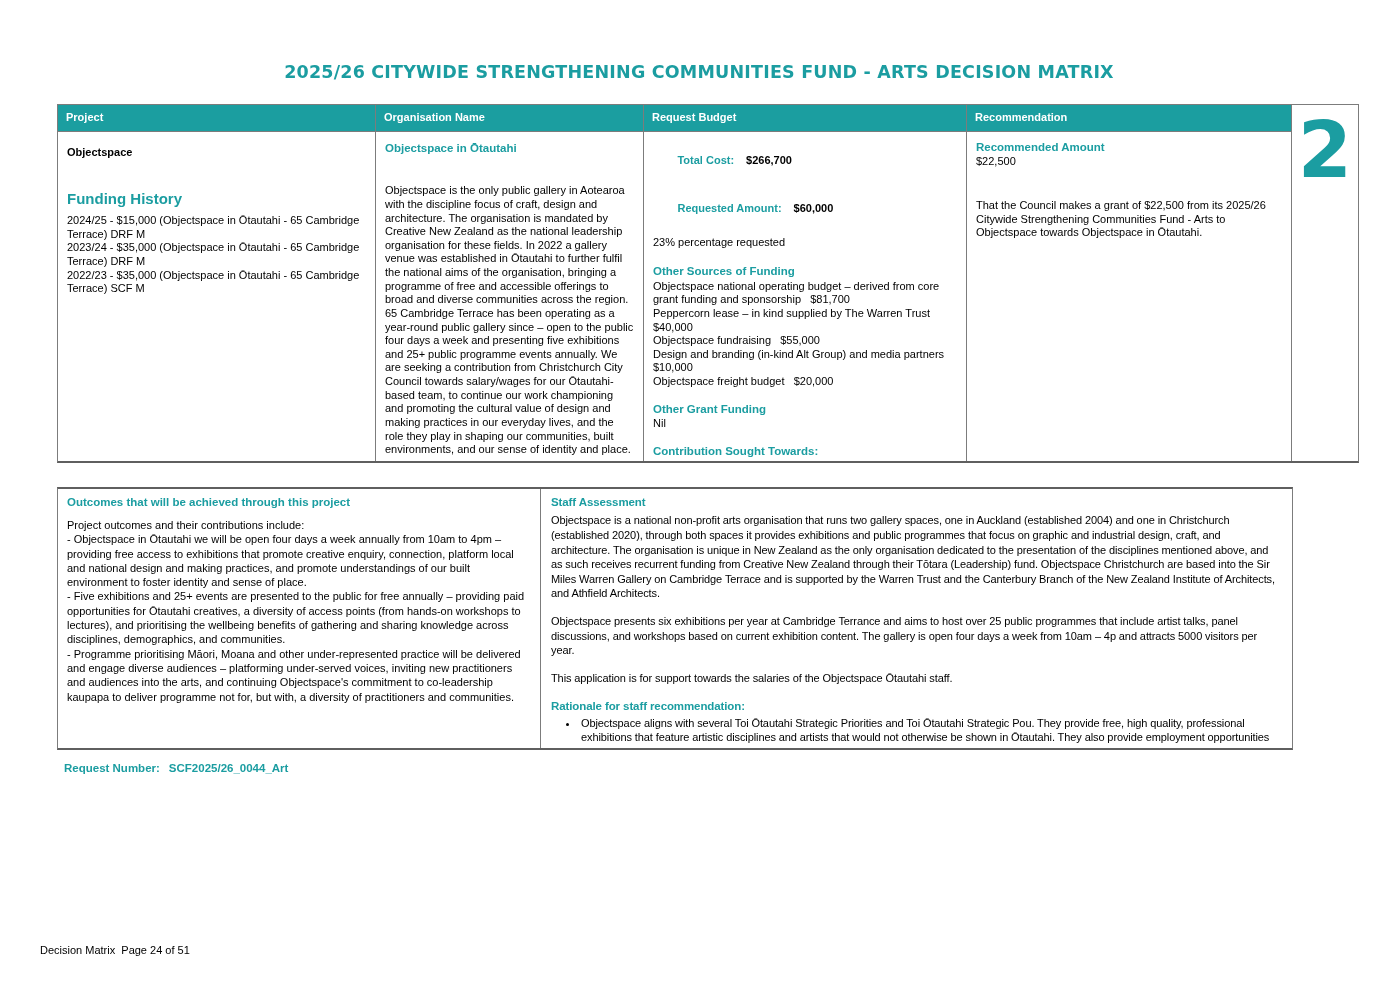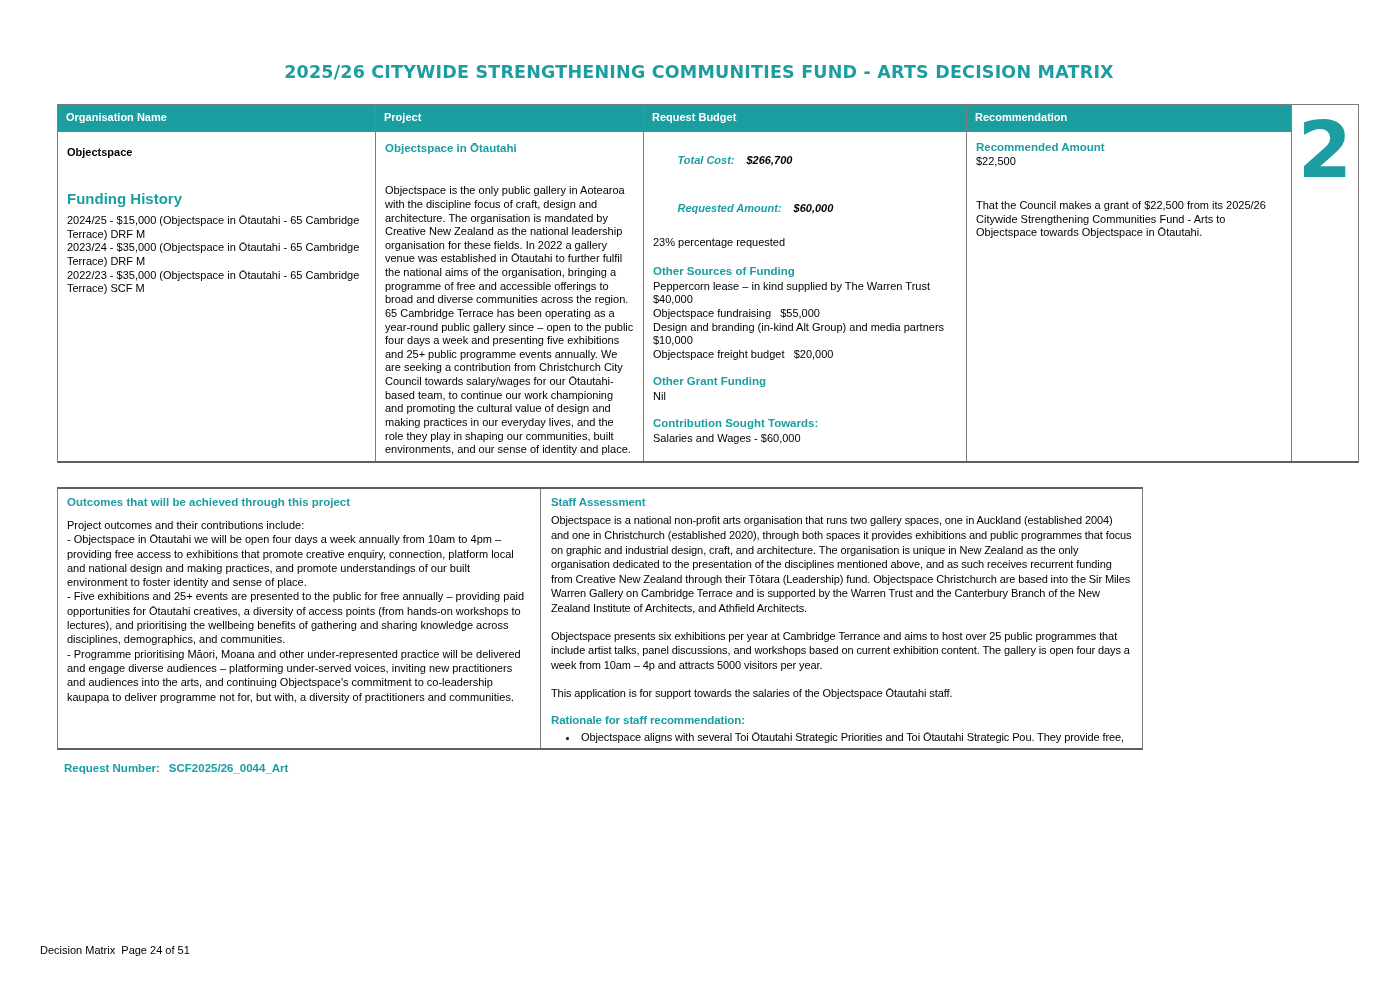--- a/index.html
+++ b/index.html
@@ -40,31 +40,31 @@
   }
   .score{
     font-family:"DejaVu Sans","Liberation Sans",sans-serif;
     font-size:78px;font-weight:700;line-height:.95;color:var(--accent);
   }
   .teal{color:var(--accent);font-weight:700;}
   .org-name{font-weight:700;margin:6px 0 30px 0;}
   .funding-heading{margin-bottom:6px;font-size:15px;}
   .fund-line{white-space:pre-wrap;}
   .proj-heading{font-size:11.5px;margin:1px 0 29px 0;}
-  .budget-line{margin-bottom:7px;white-space:pre-wrap;font-style:italic;}
+  .budget-line{margin-bottom:7px;white-space:pre-wrap;}
   .budget-line .val{margin-left:12px;font-weight:700;}
   .pct-line{font-weight:400;margin-bottom:15px;}
   .sub-heading{font-size:11.5px;margin-bottom:1px;}
   .src-block{margin-bottom:13px;}
   .src-line{white-space:pre-wrap;}
   .nil-line{margin-bottom:13px;}
   .rec-amount{margin-bottom:30px;}
   
   .lower{
-    position:absolute;left:57px;top:487px;width:1086px;height:263px;
+    position:absolute;left:57px;top:487px;width:1236px;height:263px;
     display:grid;grid-template-columns:483px 1fr;
     border:1px solid var(--border);border-top:2px solid var(--border_dark);
     border-bottom:2px solid var(--border_dark);
     box-sizing:border-box;font-size:11px;
   }
   .outcomes-cell{
     padding:6px 9px;border-right:1px solid var(--border);box-sizing:border-box;
     line-height:1.3;overflow:hidden;
   }
   .staff-cell{padding:6px 10px;box-sizing:border-box;line-height:1.33;overflow:hidden;letter-spacing:-.1px;}
@@ -83,22 +83,22 @@
   }
 </style>
 </head>
 <body>
 
 <div id="page">
 
   <h1 class="page-title">2025/26 CITYWIDE STRENGTHENING COMMUNITIES FUND - ARTS DECISION MATRIX</h1>
 
   <div class="matrix">
+    <div class="th">Project</div>
     <div class="th">Organisation Name</div>
-    <div class="th">Project</div>
     <div class="th">Request Budget</div>
     <div class="th">Recommendation</div>
 
     <div class="score-cell">
       <div class="score">2</div>
     </div>
 
     <div class="cell">
       <div class="org-name">Objectspace</div>
       <div class="teal funding-heading">Funding History</div>
@@ -116,20 +116,21 @@
       <div class="budget-line">
         <span class="teal">Total Cost:</span><span class="val">$266,700</span>
       </div>
       <div class="budget-line">
         <span class="teal">Requested Amount:</span><span class="val">$60,000</span>
       </div>
       <div class="pct-line">23% percentage requested</div>
 
       <div class="teal sub-heading">Other Sources of Funding</div>
       <div class="src-block">
+        <div class="src-line">Objectspace national operating budget – derived from core grant funding and sponsorship   $81,700</div>
         <div class="src-line">Peppercorn lease – in kind supplied by The Warren Trust $40,000</div>
         <div class="src-line">Objectspace fundraising   $55,000</div>
         <div class="src-line">Design and branding (in-kind Alt Group) and media partners $10,000</div>
         <div class="src-line">Objectspace freight budget   $20,000</div>
       </div>
 
       <div class="teal sub-heading">Other Grant Funding</div>
       <div class="nil-line">Nil</div>
 
       <div class="teal sub-heading">Contribution Sought Towards:</div>

